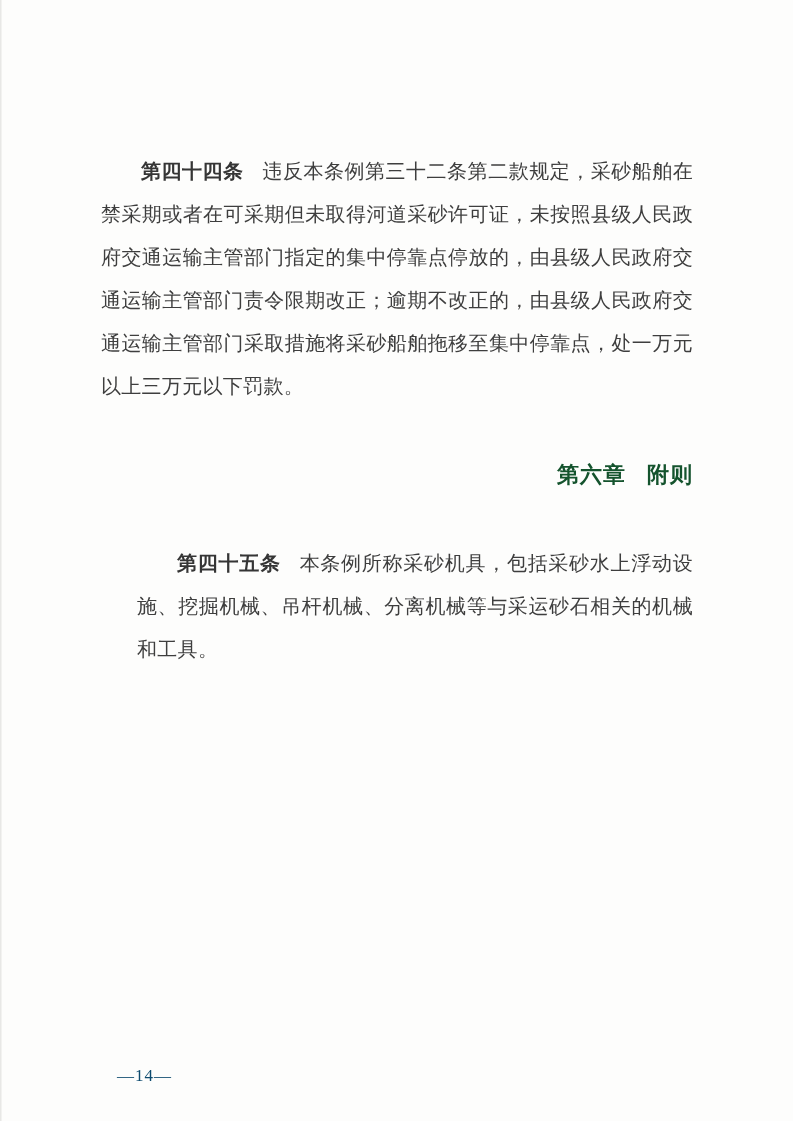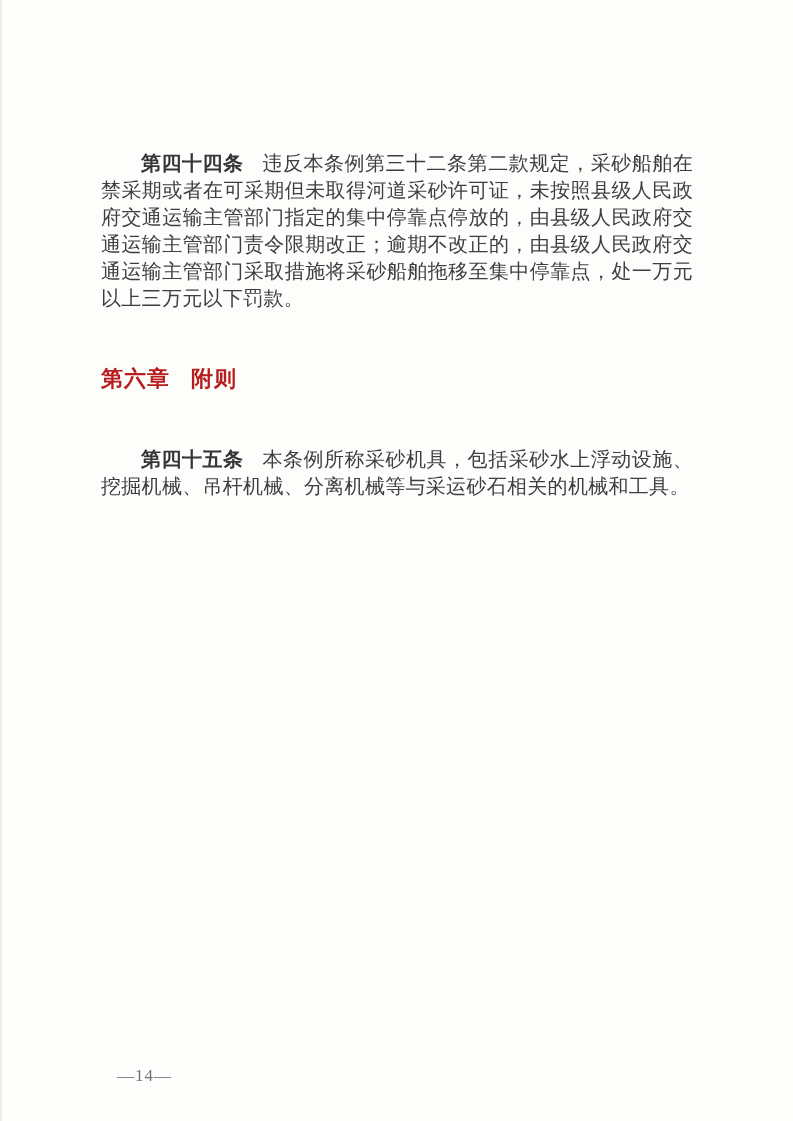--- a/index.html
+++ b/index.html
@@ -29,54 +29,55 @@
   }
   .content {
     position: absolute;
     left: 101px;
     top: 150px;
     width: 592px;
   }
   .article {
     margin: 0;
     font-size: 20px;
-    line-height: 27px;
+    line-height: 43px;
     text-align: justify;
     text-indent: 2em;
     letter-spacing: 0.3px;
   }
   .article .term {
     font-family: "Liberation Sans", "DejaVu Sans", sans-serif;
     font-weight: 700;
     color: #353535;
     margin-right: 19px;
   }
   .chapter {
     margin: 52px 0 0 0;
-    text-align: left;
+    text-align: right;
     font-family: "Liberation Sans", "DejaVu Sans", sans-serif;
     font-weight: 700;
     font-size: 22px;
     line-height: 30px;
-    color: #b91c1c;
+    color: #14532d;
     letter-spacing: 1px;
   }
   .chapter .chapter-title {
     margin-left: 21px;
   }
   .article-45 {
     margin-top: 52px;
+    margin-left: 36px;
   }
   .page-number {
     position: absolute;
     left: 117px;
     top: 1064px;
     font-size: 17px;
     line-height: 24px;
-    color: #737373;
+    color: #0c4a6e;
     letter-spacing: 1px;
   }
 </style>
 </head>
 <body>
 
 <div class="page">
   <div class="scan-edge"></div>
 
   <main class="content">

